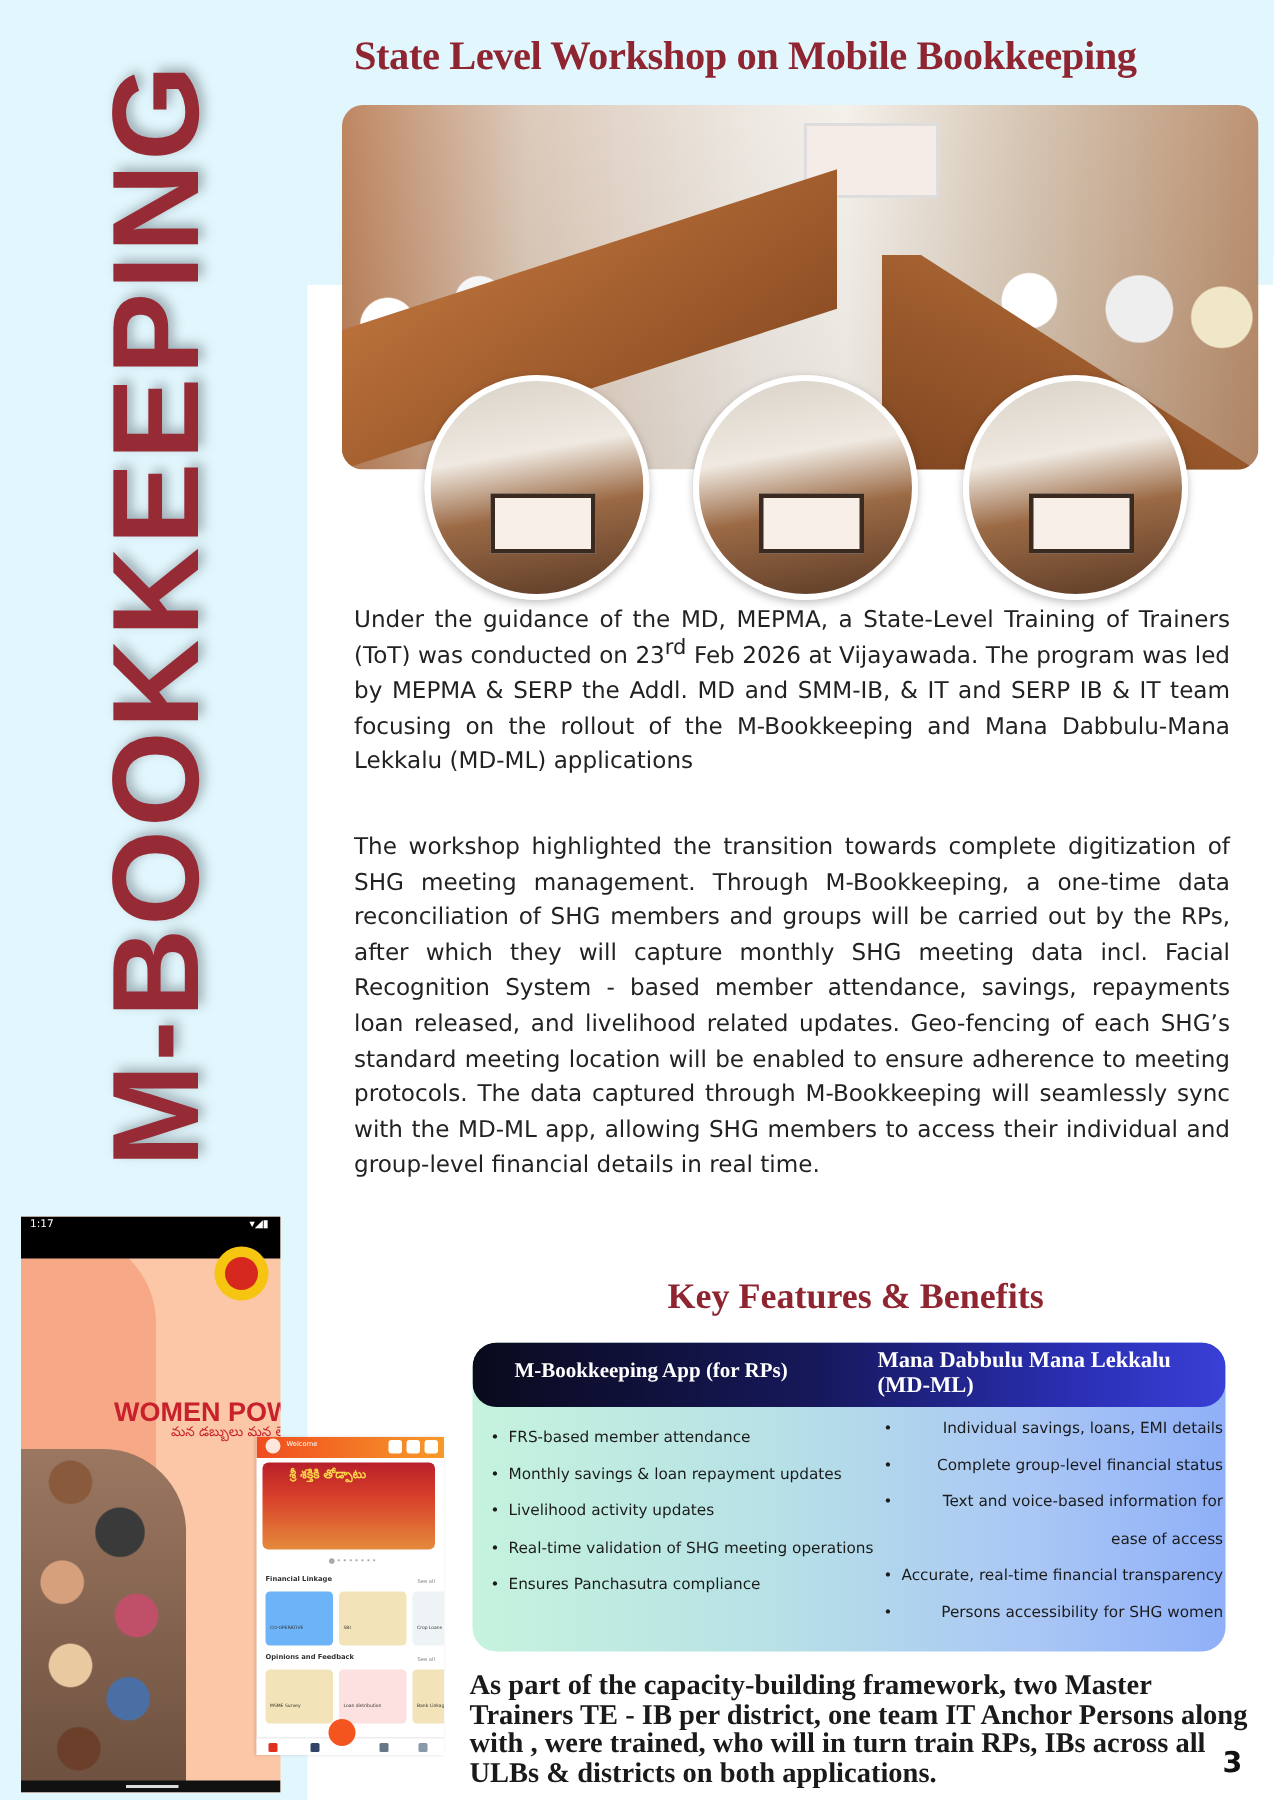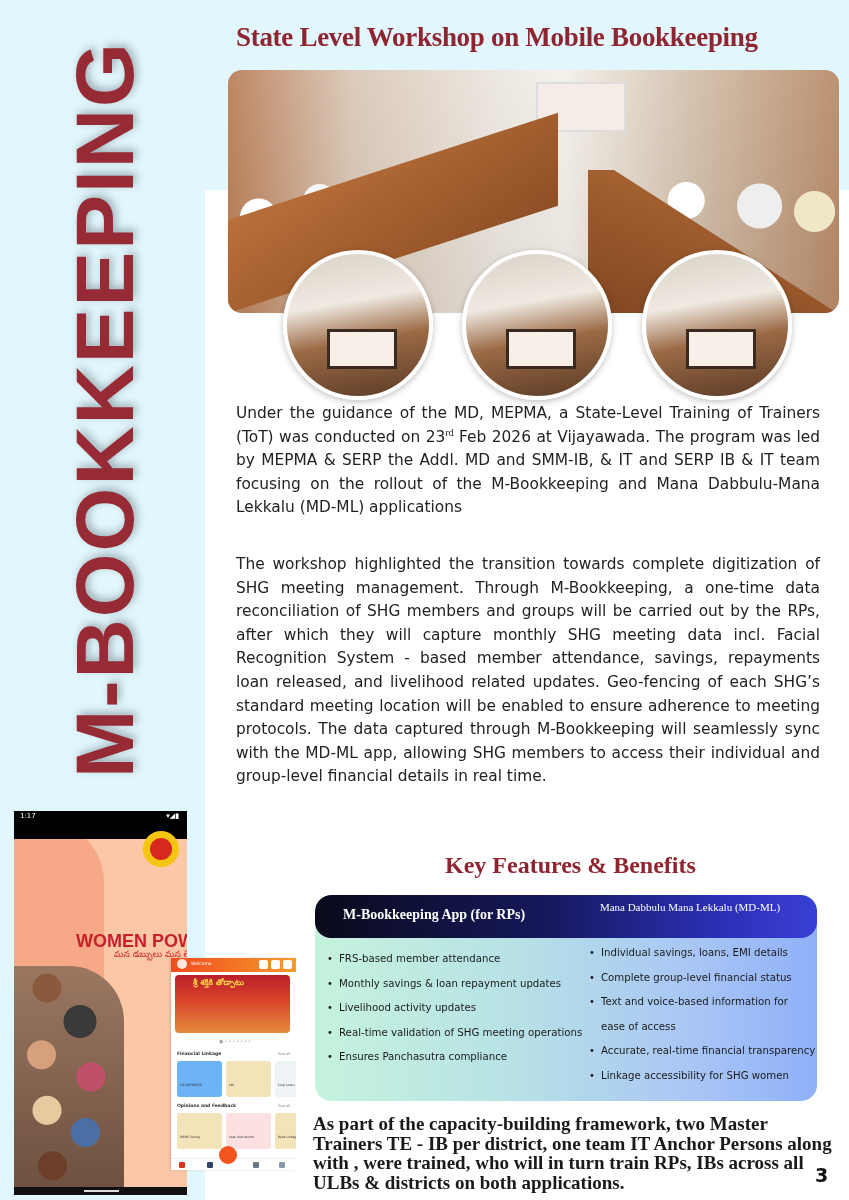--- a/index.html
+++ b/index.html
@@ -91,21 +91,21 @@
   .c3 { left: 642px; top: 250px; }
 
   .body-text {
     position: absolute; left: 236px; width: 584px;
     font-family: "DejaVu Sans", sans-serif;
     font-size: 15.4px; line-height: 23.6px;
     text-align: justify; color: #222;
   }
   .p1 { top: 402px; }
   .p2 { top: 553px; }
-  .p1 sup { font-size: 10px; vertical-align: super; line-height: 0; font-family: Liberation Serif, serif; }
+  .p1 sup { font-size: 14px; vertical-align: super; line-height: 0; }
 
   .section-heading {
     position: absolute; left: 445px; top: 852px;
     font-family: "Liberation Serif", serif;
     font-size: 24px; font-weight: 700; color: #8f2530;
     white-space: nowrap;
   }
   .feature-box {
     position: absolute; left: 315px; top: 895px; width: 502px; height: 206px;
     border-radius: 16px; overflow: hidden;
@@ -116,36 +116,36 @@
     border-radius: 16px 16px 16px 16px;
     background: linear-gradient(90deg, #0a0a1c 0%, #16185a 45%, #2a2fb4 80%, #3a3fd6 100%);
   }
   .fh-left {
     position: absolute; left: 28px; top: 12px;
     font-family: "Liberation Serif", serif; font-weight: 700;
     font-size: 14px; color: #fff; white-space: nowrap;
   }
   .fh-right {
     position: absolute; left: 270px; top: 4px; width: 210px;
-    text-align: center;
-    font-family: "Liberation Serif", serif; font-weight: 400;
-    font-size: 11px; line-height: 17px; color: #fff;
+    text-align: left;
+    font-family: "Liberation Serif", serif; font-weight: 700;
+    font-size: 15px; line-height: 17px; color: #fff;
   }
   .fcol {
     position: absolute; list-style: none;
     font-family: "DejaVu Sans", sans-serif;
     font-size: 10.2px; color: #1b1b1b;
   }
   .fcol li { position: relative; padding-left: 14px; white-space: nowrap; }
   .fcol li::before {
     content: "•"; position: absolute; left: 2px; top: 0; font-size: 10px;
   }
   .fcol-left { left: 10px; top: 58px; }
   .fcol-left li { height: 24.6px; }
-  .fcol-right { left: 272px; top: 52px; }
+  .fcol-right { left: 272px; top: 52px; text-align: right; }
   .fcol-right li { height: 24.6px; }
   .fcol-right li.cont::before { content: ""; }
 
   .closing-text {
     position: absolute; left: 313px; top: 1114px; width: 520px;
     font-family: "Liberation Serif", serif; font-weight: 700;
     font-size: 19px; line-height: 19.5px; color: #1a1a1a;
   }
   .page-number {
     position: absolute; left: 815px; top: 1164px;
@@ -303,21 +303,21 @@
     <li>Livelihood activity updates</li>
     <li>Real-time validation of SHG meeting operations</li>
     <li>Ensures Panchasutra compliance</li>
   </ul>
   <ul class="fcol fcol-right">
     <li>Individual savings, loans, EMI details</li>
     <li>Complete group-level financial status</li>
     <li>Text and voice-based information for</li>
     <li class="cont">ease of access</li>
     <li>Accurate, real-time financial transparency</li>
-    <li>Linkage accessibility for SHG women</li>
+    <li>Persons accessibility for SHG women</li>
   </ul>
 </div>
 
 <p class="closing-text">As part of the capacity-building framework, two Master Trainers TE - IB per district, one team IT Anchor Persons along with , were trained, who will in turn train RPs, IBs  across all ULBs &amp; districts on both applications.</p>
 <div class="page-number">3</div>
 
 <div class="phone1">
   <div class="blob"></div>
   <div class="status">
     <span>1:17</span>

